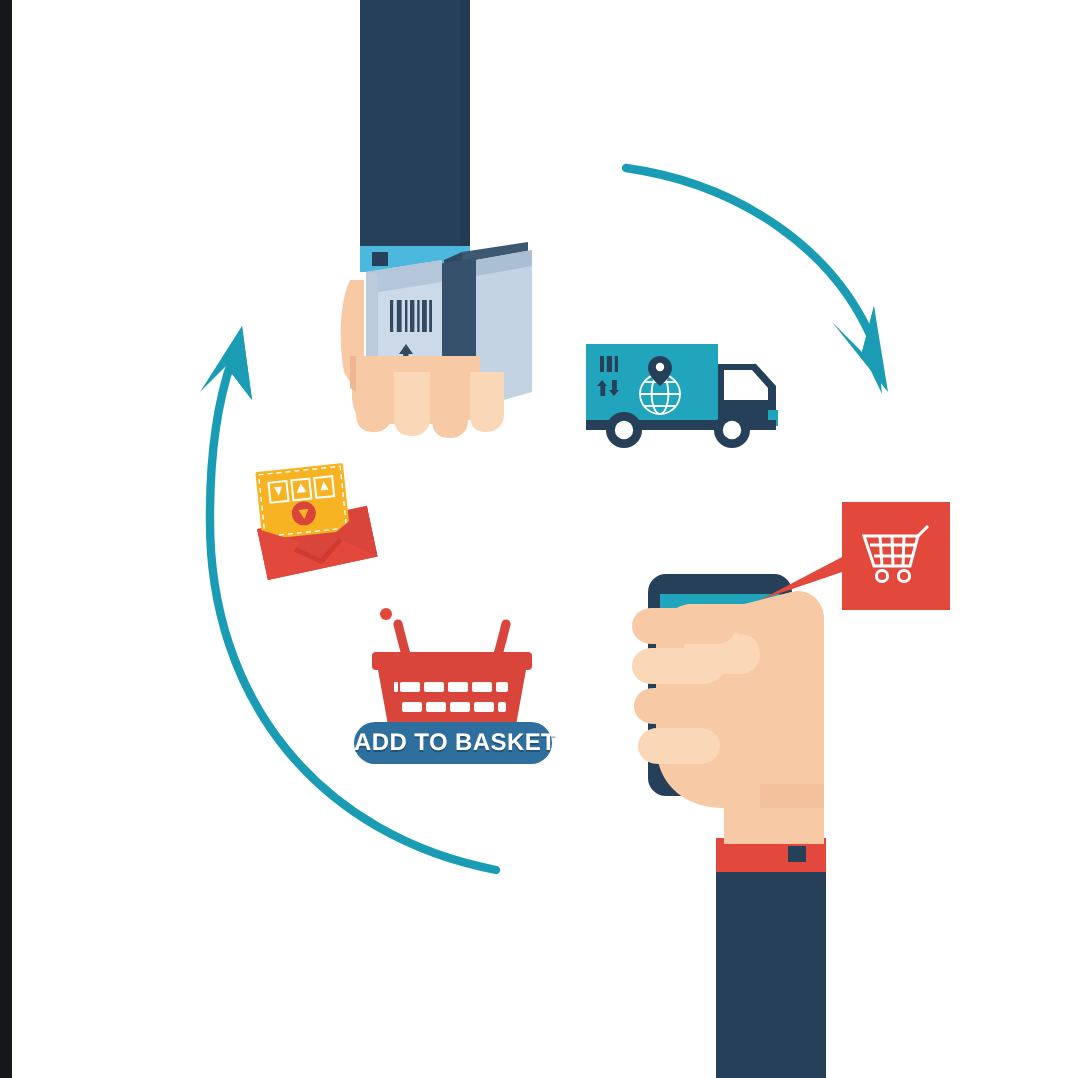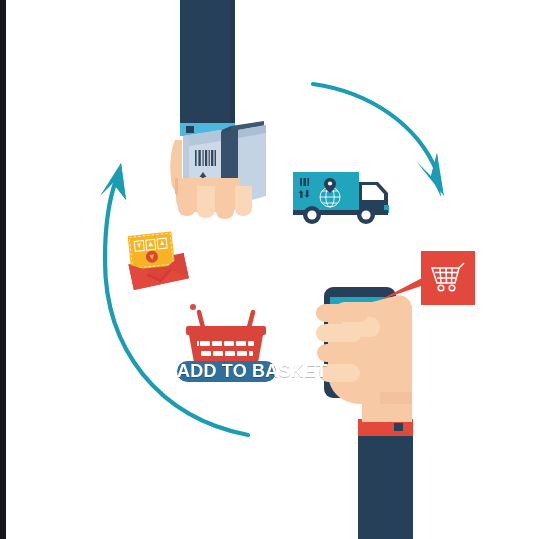--- a/index.html
+++ b/index.html
@@ -32,21 +32,21 @@
     position: absolute;
     left: 177px;
     top: 361px;
     width: 99px;
     height: 21px;
     background: #2e6f9e;
     border-radius: 11px;
     color: #ffffff;
     font-family: "Liberation Sans", sans-serif;
     font-weight: bold;
-    font-size: 18px;
+    font-size: 12px;
     letter-spacing: 0.2px;
     line-height: 21px;
     text-align: center;
     white-space: nowrap;
     box-sizing: border-box;
     text-shadow: 0 1px 0 rgba(0,0,0,0.25);
   }
   #watermark {
     position: absolute;
     left: 22px;

